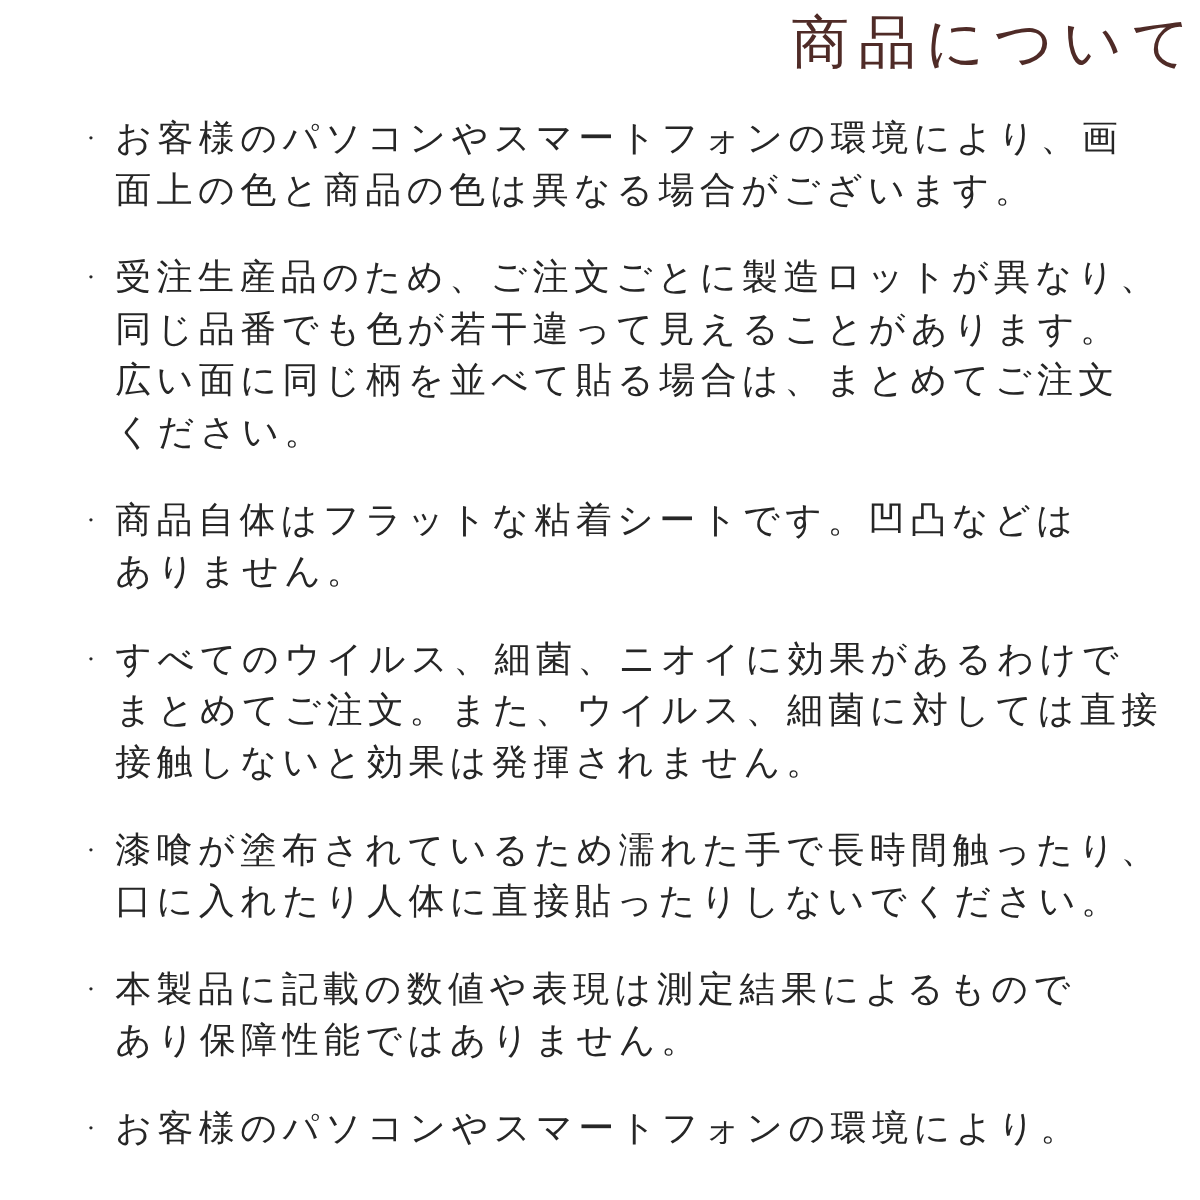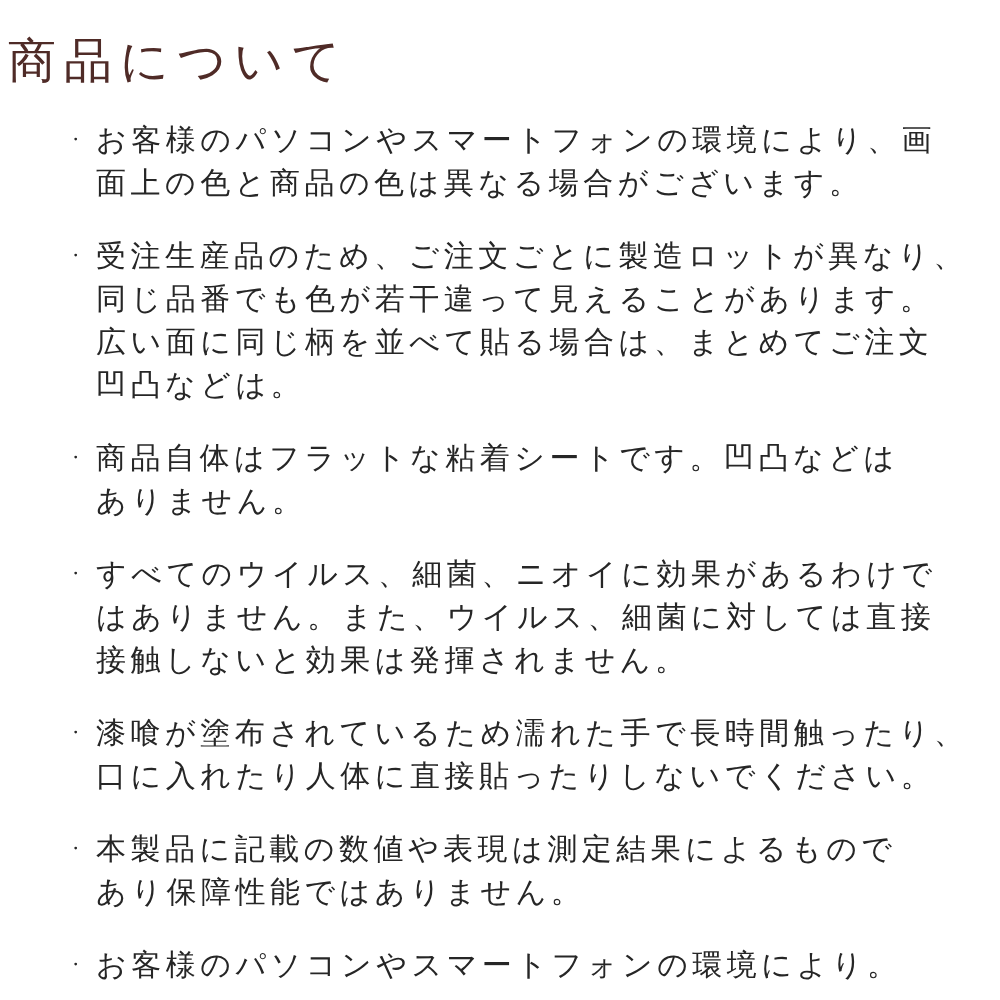--- a/index.html
+++ b/index.html
@@ -13,23 +13,23 @@
     font-family: "Liberation Sans", "DejaVu Sans", sans-serif;
     overflow: hidden;
   }
   .page {
     width: 1000px;
     height: 1000px;
     box-sizing: border-box;
   }
   .title {
     margin: 0;
-    padding-top: 32px;
+    padding-top: 8px;
     padding-left: 8px; 
-    text-align: left;
+    text-align: right;
     font-size: 48px;
     line-height: 58px;
     font-weight: 500;
     letter-spacing: 8px;
     color: #4f2b27;
   }
   .list {
     margin-left: 96px;
     margin-top: 28px;
     width: 880px;
@@ -71,33 +71,33 @@
       <span class="dot">・</span>
       <div class="txt">お客様のパソコンやスマートフォンの環境により、画
 面上の色と商品の色は異なる場合がございます。</div>
     </div>
 
     <div class="item">
       <span class="dot">・</span>
       <div class="txt">受注生産品のため、ご注文ごとに製造ロットが異なり、
 同じ品番でも色が若干違って見えることがあります。
 広い面に同じ柄を並べて貼る場合は、まとめてご注文
-凹凸などは。</div>
+ください。</div>
     </div>
 
     <div class="item">
       <span class="dot">・</span>
       <div class="txt">商品自体はフラットな粘着シートです。凹凸などは
 ありません。</div>
     </div>
 
     <div class="item">
       <span class="dot">・</span>
       <div class="txt">すべてのウイルス、細菌、ニオイに効果があるわけで
-はありません。また、ウイルス、細菌に対しては直接
+まとめてご注文。また、ウイルス、細菌に対しては直接
 接触しないと効果は発揮されません。</div>
     </div>
 
     <div class="item">
       <span class="dot">・</span>
       <div class="txt">漆喰が塗布されているため濡れた手で長時間触ったり、
 口に入れたり人体に直接貼ったりしないでください。</div>
     </div>
 
     <div class="item">

